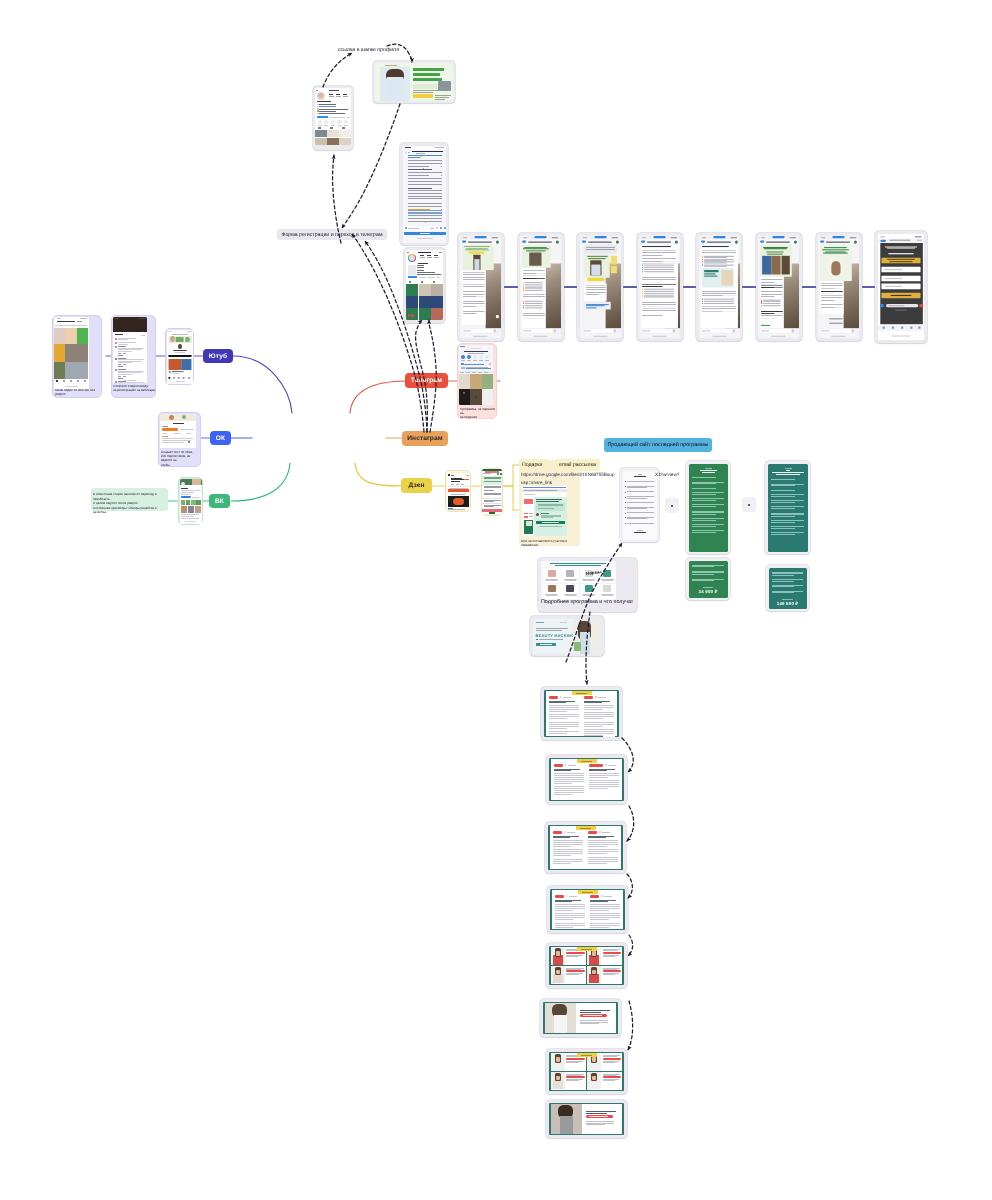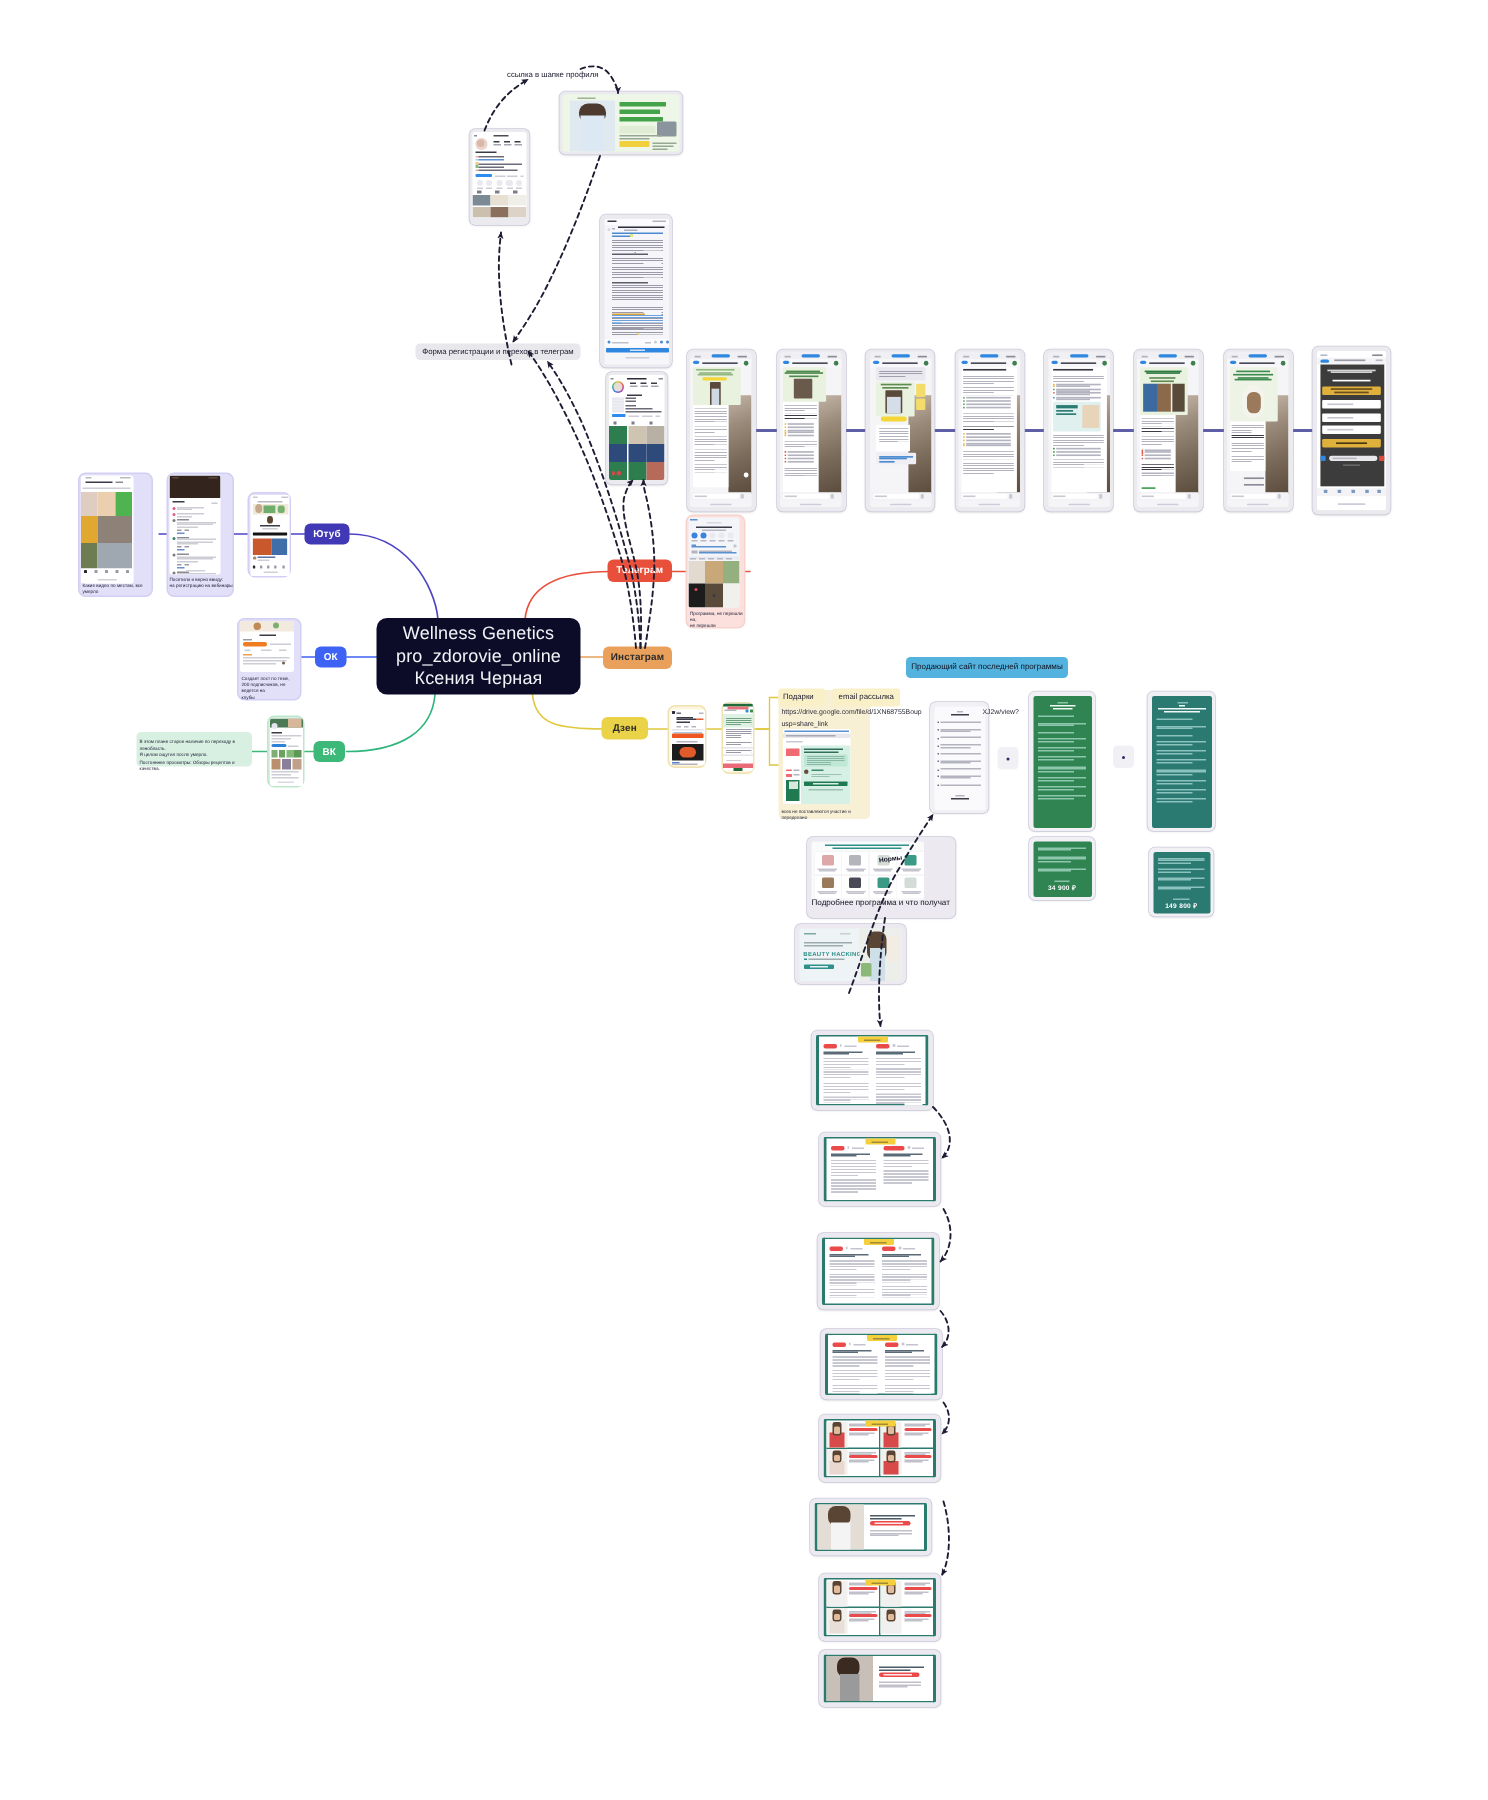--- a/index.html
+++ b/index.html
@@ -45,25 +45,20 @@
       <path d="M201,438 L210,438" fill="none" stroke="#3e62f4" stroke-width="0.9" stroke-linecap="round"></path>
       <path d="M168,501 L209,501" fill="none" stroke="#3cb878" stroke-width="0.9" stroke-linecap="round"></path>
       <path d="M448,381 L500,381" fill="none" stroke="#e8503c" stroke-width="0.9" stroke-linecap="round"></path>
       <path d="M432,486 L513,486" fill="none" stroke="#e0c83f" stroke-width="0.9" stroke-linecap="round"></path>
       <path d="M549,465 L556,465" fill="none" stroke="#e0c83f" stroke-width="0.9" stroke-linecap="round"></path>
       <path d="M504,486 L513,486" fill="none" stroke="#e0c83f" stroke-width="0.9" stroke-linecap="round"></path>
       <path d="M513,465 L513,510" fill="none" stroke="#e0c83f" stroke-width="0.9" stroke-linecap="round"></path>
       <path d="M513,465 L520,465" fill="none" stroke="#e0c83f" stroke-width="0.9" stroke-linecap="round"></path>
       <path d="M513,510 L520,510" fill="none" stroke="#e0c83f" stroke-width="0.9" stroke-linecap="round"></path>
     </svg>
-<div class="central" style="left:251px;top:412px;width:136px;height:51px;">
-      <div>Wellness Genetics</div>
-      <div>pro_zdorovie_online</div>
-      <div>Ксения Черная</div>
-    </div>
     <div class="pill" style="left:203px;top:349px;width:30px;height:14px;background:#4038b4;color:#ffffff;">Ютуб</div>
     <div class="pill" style="left:210px;top:431px;width:21px;height:14px;background:#3e62f4;color:#ffffff;">ОК</div>
     <div class="pill" style="left:209px;top:494px;width:21px;height:14px;background:#3cb878;color:#ffffff;">ВК</div>
     <div class="pill" style="left:405px;top:373px;width:43px;height:15px;background:#e8503c;color:#ffffff;">Телеграм</div>
     <div class="pill" style="left:402px;top:431px;width:46px;height:15px;background:#e8a05a;color:#2b2b2b;">Инстаграм</div>
     <div class="pill" style="left:401px;top:478px;width:31px;height:15px;background:#ead249;color:#2b2b2b;">Дзен</div>
     <svg id="links-top" style="position:absolute;left:0;top:0;width:992px;height:1200px;overflow:visible;z-index:40;pointer-events:none;">
       <path d="M387,46 C397,42 404,45 408,52 C411,57 412,60 412,62" fill="none" stroke="#1c1c33" stroke-width="1.25" stroke-linecap="round" stroke-dasharray="3.2 2.6" marker-end="url(#arw)"></path>
       <path d="M323,87 C328,74 336,62 352,53" fill="none" stroke="#1c1c33" stroke-width="1.25" stroke-linecap="round" stroke-dasharray="3.2 2.6" marker-end="url(#arw)"></path>
       <path d="M400,104 C391,130 380,160 365,190 C355,210 346,222 342,228" fill="none" stroke="#1c1c33" stroke-width="1.25" stroke-linecap="round" stroke-dasharray="3.2 2.6" marker-end="url(#arw)"></path>

